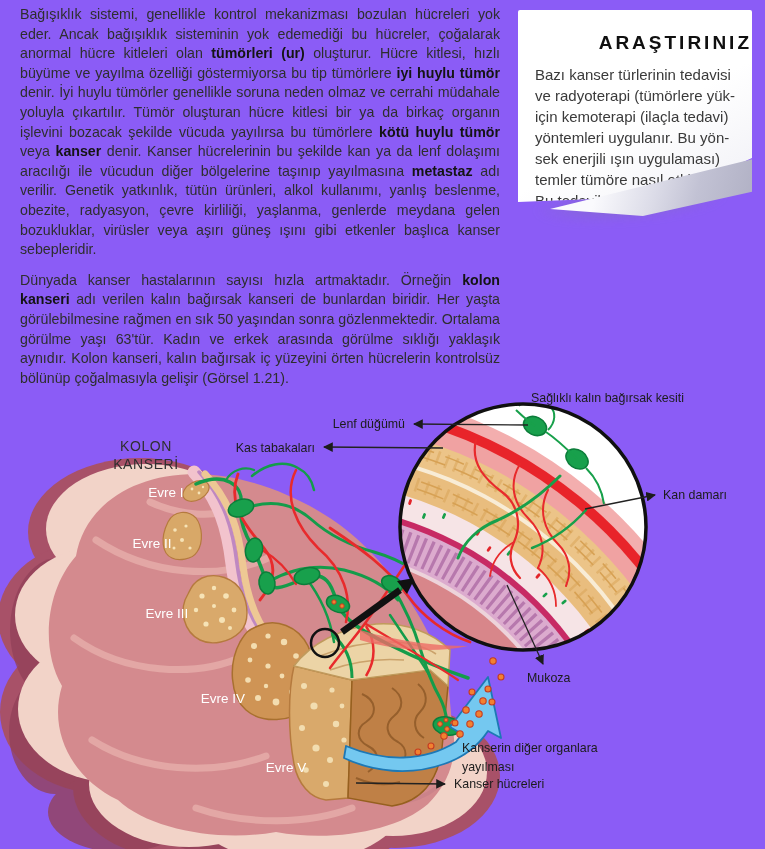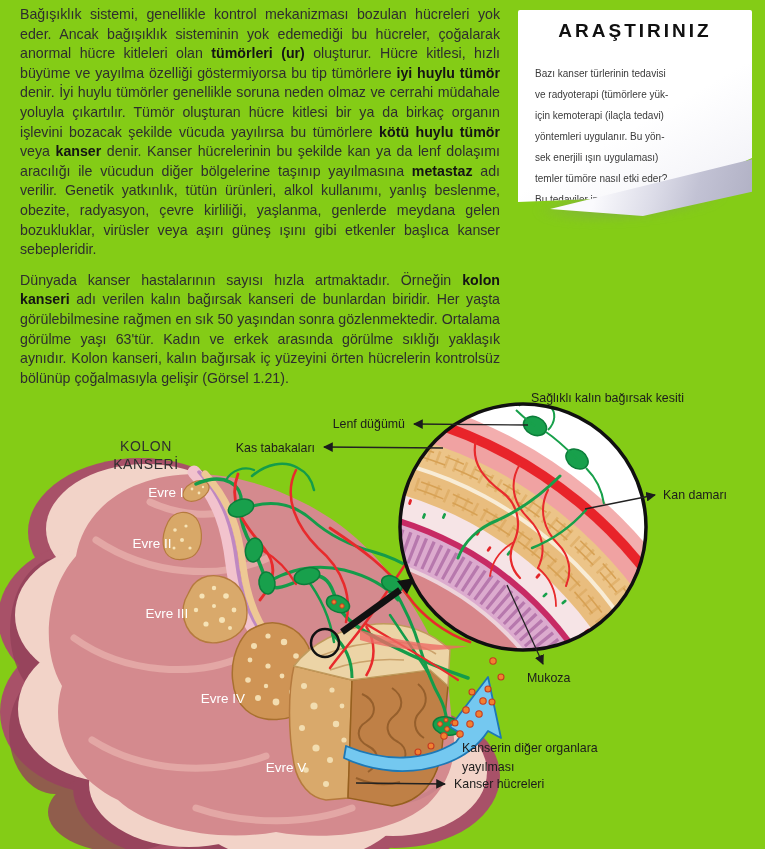--- a/index.html
+++ b/index.html
@@ -1,33 +1,33 @@
 <!DOCTYPE html>
 <html><head>
 <meta charset="utf-8">
 <style>
   html,body{margin:0;padding:0;background:#fff;}
-  .page{position:relative;width:765px;height:849px;background:#84cc16;overflow:hidden;
+  .page{position:relative;width:765px;height:849px;background:#8b5cf6;overflow:hidden;
         font-family:"Liberation Sans","DejaVu Sans",sans-serif;}
   .text-col{position:absolute;left:20px;top:5px;width:480px;}
   .para{margin:0 0 11px 0;font-size:14.2px;line-height:19.6px;color:#2e2e2e;
         text-align:justify;letter-spacing:0px;}
   .para .b{font-weight:700;color:#141414;}
   
   .note-wrap{position:absolute;left:512px;top:6px;width:248px;height:242px;}
   .note-shadow{position:absolute;left:4px;top:176px;width:230px;height:52px;
       background:radial-gradient(ellipse 60% 50% at 50% 40%,rgba(125,125,150,.5),rgba(125,125,150,0) 70%);
       filter:blur(4px);transform:rotate(-5deg);}
   .note-body{position:absolute;left:6px;top:4px;width:234px;height:200px;border-radius:2px;
       background:linear-gradient(150deg,#ffffff 55%,#f3f3f8 88%,#ebebf2 100%);
       box-shadow:-7px 8px 10px rgba(130,130,155,.38),4px 16px 16px rgba(130,130,155,.28);
       clip-path:polygon(0 0,100% 0,100% 74%,64% 93%,0 96%);}
-  .note-title{margin-top:10px;text-align:center;font-size:19px;font-weight:700;
+  .note-title{margin-top:22px;text-align:right;font-size:19px;font-weight:700;
       letter-spacing:3px;color:#101010;}
-  .note-lines{margin:21px 12px 0 17px;font-size:10px;line-height:21px;color:#3a3a3a;white-space:nowrap;}
+  .note-lines{margin:10px 12px 0 17px;font-size:15px;line-height:21px;color:#3a3a3a;white-space:nowrap;}
   .note-curl{position:absolute;left:38px;top:152px;width:202px;height:58px;
       background:linear-gradient(104deg,#fafafd 25%,#dcdce8 52%,#c2c2d4 72%,#b0b0c4 100%);
       clip-path:polygon(0 88%,100% 2%,100% 58%,46% 100%);
       box-shadow:0 10px 14px rgba(120,120,145,.4);}
   
   .figure{position:absolute;left:0;top:380px;width:765px;height:469px;}
   .lbl{font-size:12.4px;fill:#1c1c1c;}
   .stage{font-size:13.5px;fill:#ffffff;}
   .figtitle{font-size:14px;fill:#2f2f2f;letter-spacing:.6px;}
   .ln{stroke:#222;stroke-width:1.3;fill:none;}

